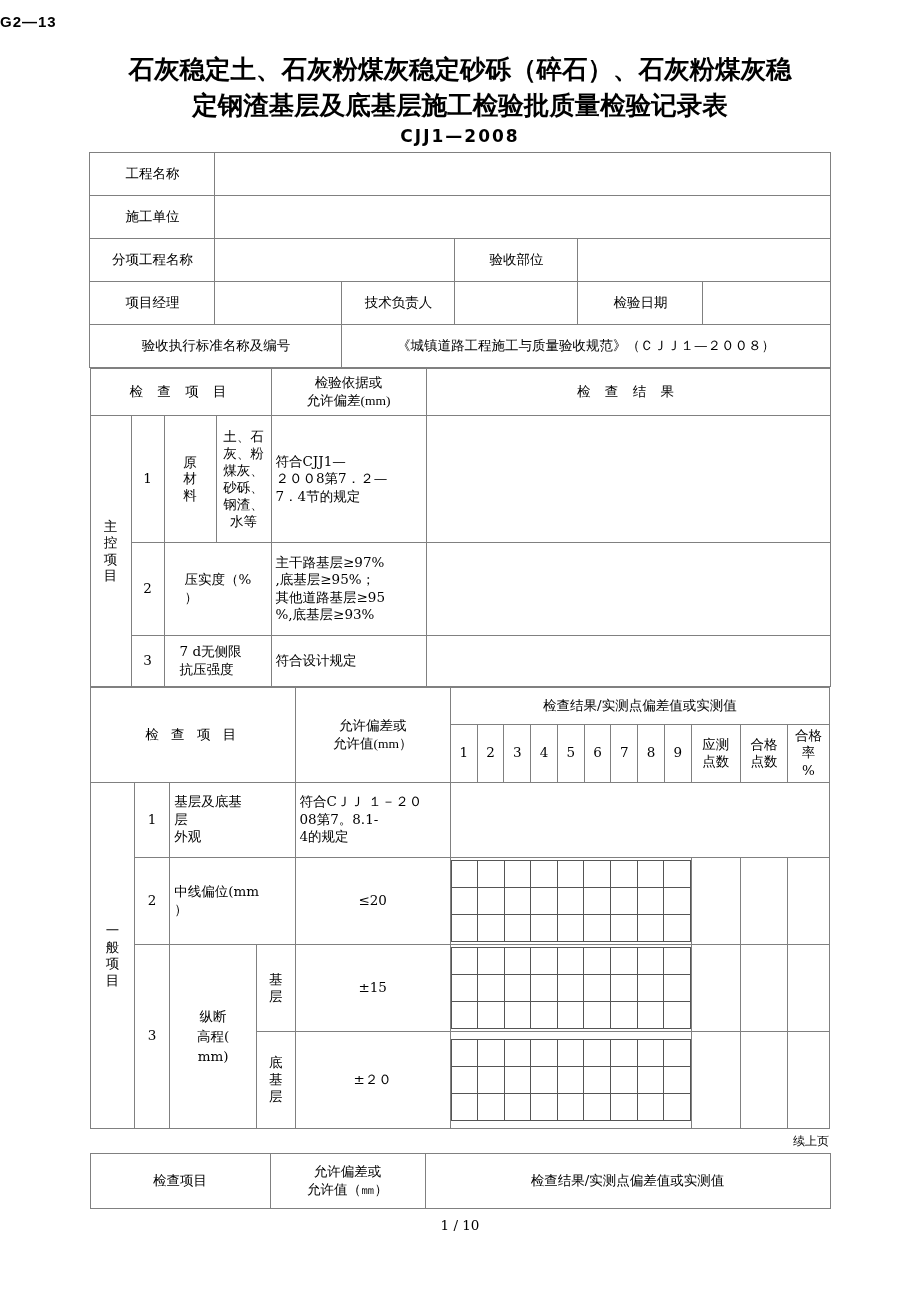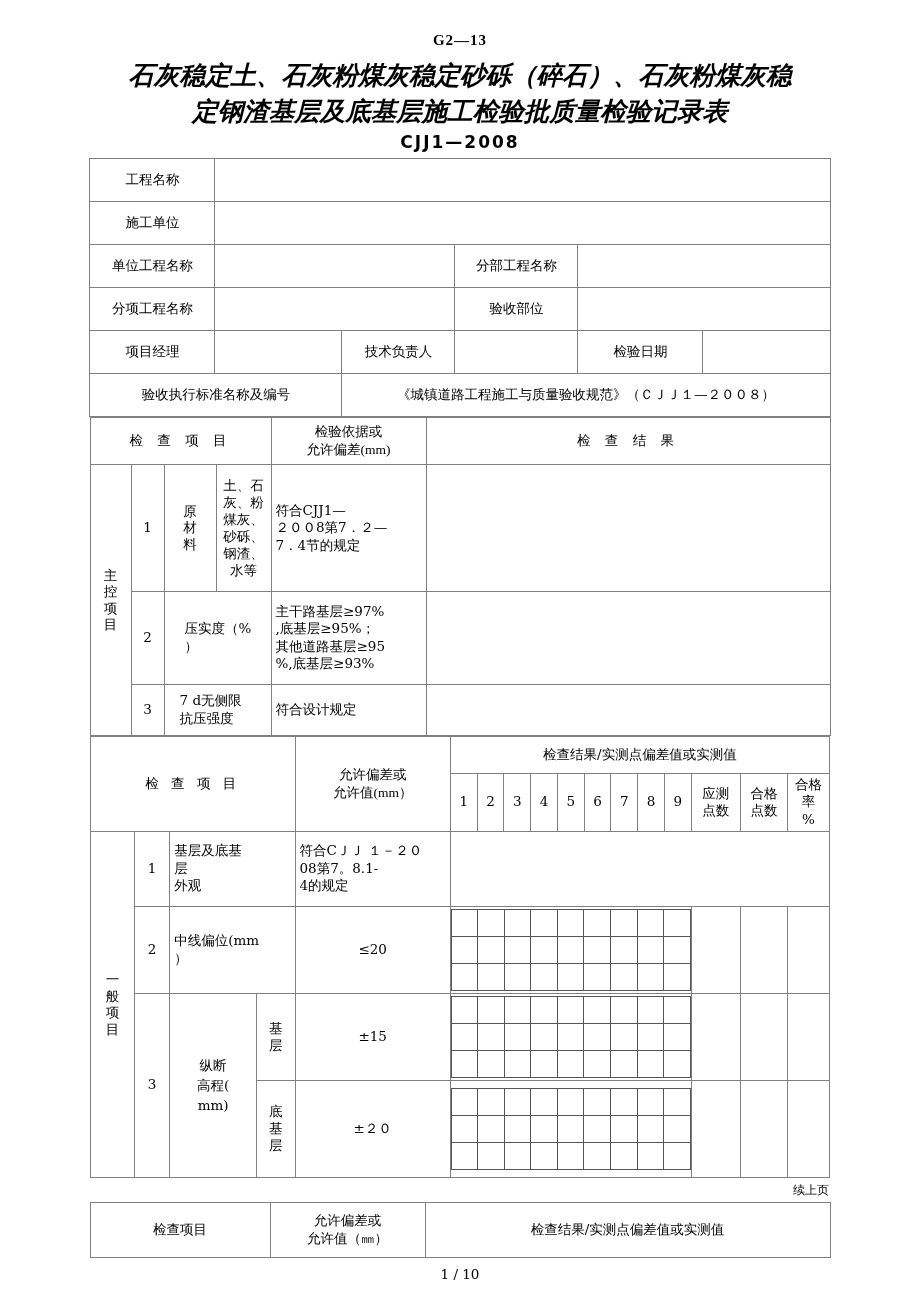--- a/index.html
+++ b/index.html
@@ -18,37 +18,36 @@
   .page {
     width: 920px;
     height: 1302px;
     position: relative;
     box-sizing: border-box;
     padding: 0;
   }
 
   
   .form-code {
-    text-align: center;
-    font-family: Liberation Serif, serif;
+    text-align: left;
+    font-family: Liberation Sans, sans-serif;
     font-weight: bold;
     font-size: 15px;
     letter-spacing: 1px;
-    margin-top: 32px;
+    margin-top: 14px;
     line-height: 1.1;
   }
   .doc-title {
     text-align: center;
     font-family: "DejaVu Sans", "Liberation Sans", sans-serif;
     font-weight: bold;
     font-size: 25.5px;
     line-height: 1.42;
     letter-spacing: 0px;
-    margin: 8px 40px 0 40px;
-    font-style: italic;
+    margin: 20px 40px 0 40px;
   }
   .doc-title .line2 { display: block; }
   .std-code {
     text-align: center;
     font-family: "DejaVu Sans", "Liberation Sans", sans-serif;
     font-weight: bold;
     font-size: 17px;
     letter-spacing: 2px;
     margin-top: 3px;
     margin-bottom: 6px;
@@ -164,26 +163,20 @@
         <col style="width:127px">
     </colgroup>
     <tbody>
       <tr class="h-row">
         <td class="ctr">工程名称</td>
         <td colspan="5"></td>
       </tr>
       <tr class="h-row">
         <td class="ctr">施工单位</td>
         <td colspan="5"></td>
-      </tr>
-      <tr class="h-row">
-        <td class="ctr">单位工程名称</td>
-        <td colspan="2"></td>
-        <td class="ctr">分部工程名称</td>
-        <td colspan="2"></td>
       </tr>
       <tr class="h-row">
         <td class="ctr">分项工程名称</td>
         <td colspan="2"></td>
         <td class="ctr">验收部位</td>
         <td colspan="2"></td>
       </tr>
       <tr class="h-row">
         <td class="ctr">项目经理</td>
         <td></td>

